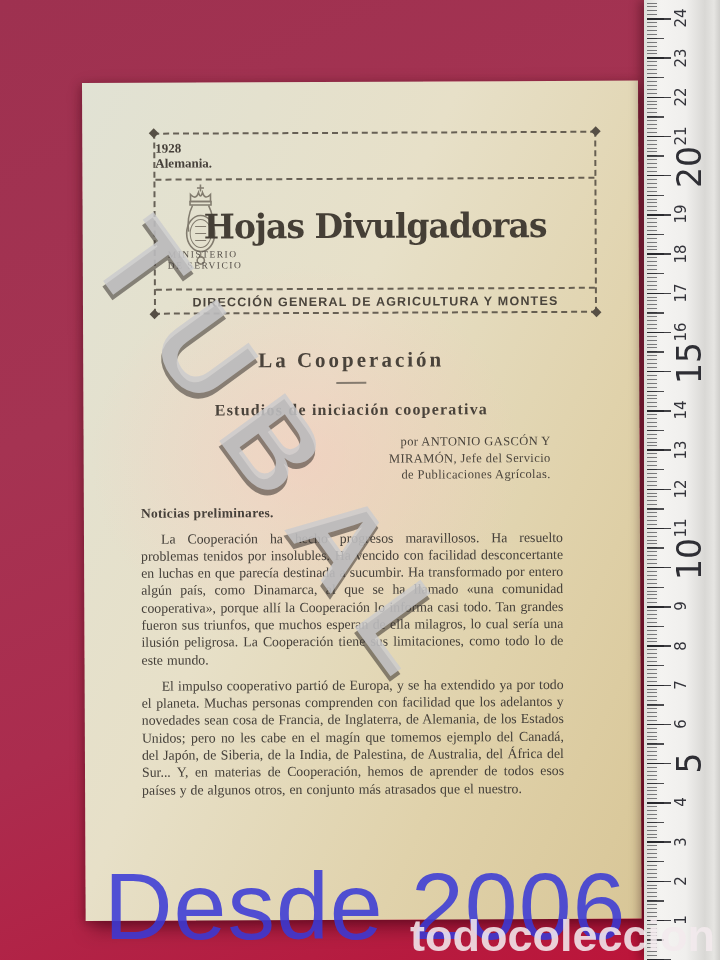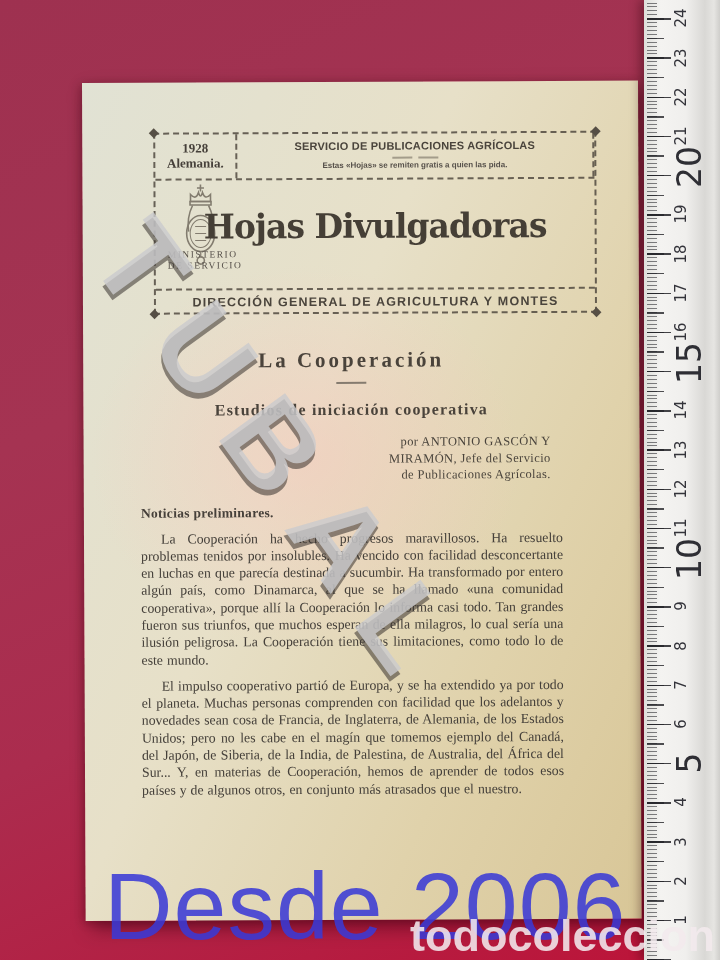--- a/index.html
+++ b/index.html
@@ -16,21 +16,21 @@
       linear-gradient(115deg,#e1e2d4 0%,#e7e0c8 40%,#e0d2ab 72%,#d8c697 100%);
     box-shadow:6px 8px 18px rgba(60,0,18,.5),-2px 2px 8px rgba(60,0,18,.3);}
 
   
   .frame{position:absolute;left:71px;top:50px;width:443px;height:182px;box-sizing:border-box;
     border:2px dashed rgba(72,65,56,.8);}
   .diamond{position:absolute;width:7px;height:7px;background:#564f45;transform:rotate(45deg);}
   .d-tl{left:-5px;top:-5px}.d-tr{right:-5px;top:-5px}.d-bl{left:-5px;bottom:-5px}.d-br{right:-5px;bottom:-5px}
 
   .row-top{display:flex;height:46px;box-sizing:border-box;border-bottom:2px dashed rgba(72,65,56,.8);}
-  .cell{box-sizing:border-box;text-align:center;}
+  .cell{box-sizing:border-box;}
   .cell-date{width:80px;padding-top:6px;font-weight:bold;font-size:13px;line-height:15px;}
   .cell-service{flex:1;border-left:2px dashed rgba(72,65,56,.8);border-right:2px dashed rgba(72,65,56,.8);padding-top:6px;}
   .service-title{font-family:"Liberation Sans",sans-serif;font-weight:bold;font-size:11px;letter-spacing:.2px;color:#4a443c;}
   .deco{line-height:4px;}
   .deco span{display:inline-block;width:20px;height:2px;background:#6b6458;opacity:.55;margin:0 3px;}
   .service-sub{font-family:"Liberation Sans",sans-serif;font-weight:bold;font-size:8px;color:#56504a;margin-top:2px;}
   .cell-issue{width:148px;padding-top:7px;font-weight:bold;font-size:12px;line-height:14px;font-family:"Liberation Sans",sans-serif;}
 
   .row-mast{position:relative;height:108px;}
   .crest{position:absolute;left:26px;top:3px;opacity:.8;}
@@ -89,25 +89,20 @@
     <div class="frame">
       <div class="diamond d-tl"></div>
       <div class="diamond d-tr"></div>
       <div class="diamond d-bl"></div>
       <div class="diamond d-br"></div>
 
       <div class="row-top">
         <div class="cell cell-date">
           <div>1928</div>
           <div>Alemania.</div>
-        </div>
-        <div class="cell cell-service">
-          <div class="service-title">SERVICIO DE PUBLICACIONES AGRÍCOLAS</div>
-          <div class="deco"><span></span><span></span></div>
-          <div class="service-sub">Estas «Hojas» se remiten gratis a quien las pida.</div>
         </div>
       </div>
 
       <div class="row-mast">
         <svg class="crest" width="38" height="92" viewBox="0 0 38 92">
           <g fill="none" stroke="#6b6458" stroke-width="1.6">
             <path d="M19 1 v7 M15.5 4.5 h7"></path>
             <path d="M9 18 L9 11 Q14.5 17 17 9 Q19 16 21 9 Q23.5 17 29 11 L29 18 Z"></path>
             <rect x="8.5" y="18" width="21" height="3.5"></rect>
             <path d="M11 22 Q5 34 7 48 M27 22 Q33 34 31 48"></path>

